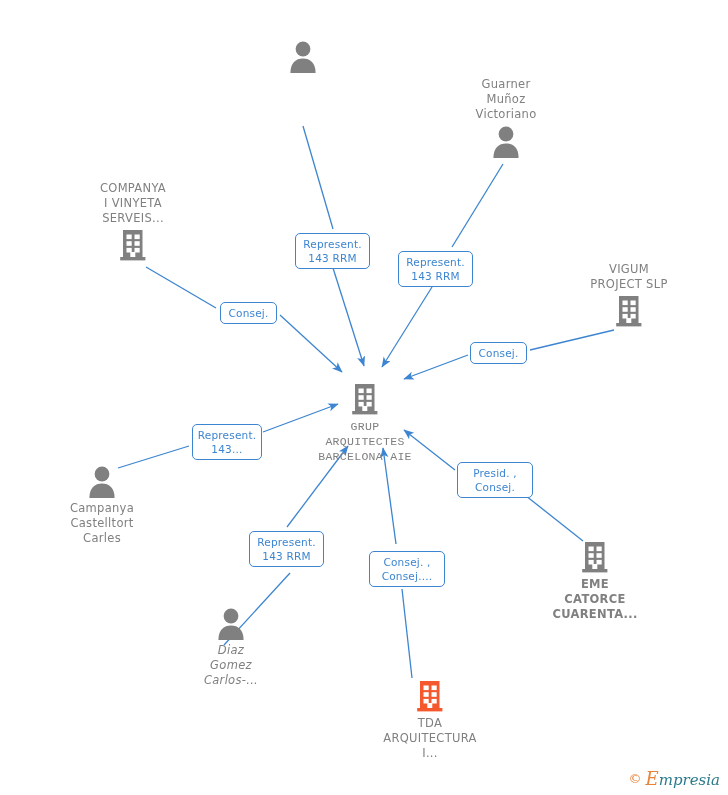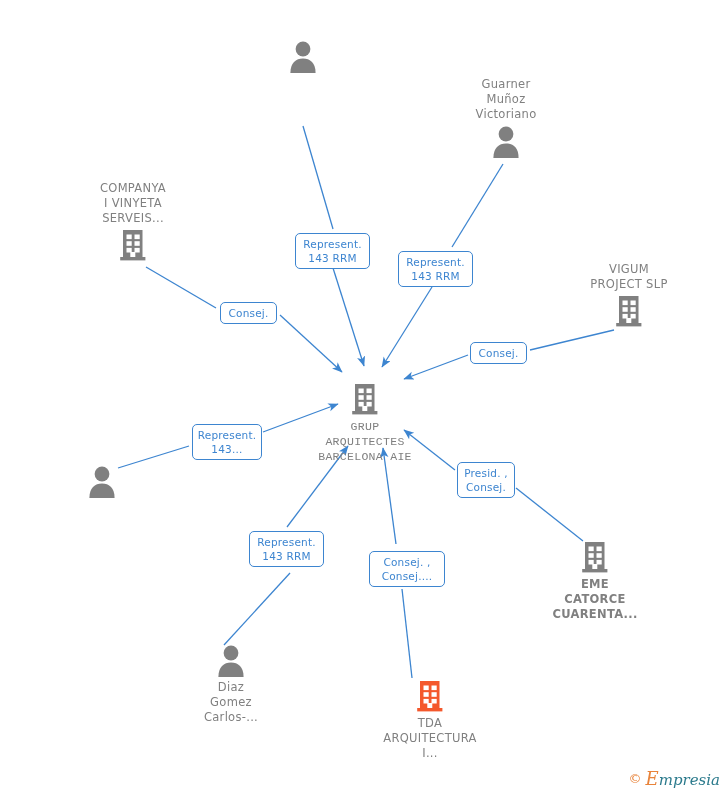--- a/index.html
+++ b/index.html
@@ -180,38 +180,41 @@
           </svg></span>
         <span class="label">GRUP
 ARQUITECTES
 BARCELONA AIE</span>
       </div>
       <div class="node" style="left: 102px; top: 464px;">
         <span class="icon-wrap"><svg width="30" height="34" viewBox="0 0 30 34" xmlns="http://www.w3.org/2000/svg">
             <circle cx="15" cy="10" r="7.4" fill="#808080"></circle>
             <path d="M2.4,34 C2.4,23.6 7.8,19.4 15,19.4 C22.2,19.4 27.6,23.6 27.6,34 Z" fill="#808080"></path>
           </svg></span>
+        <span class="label">Campanya
+Castelltort
+Carles</span>
       </div>
       <div class="node" style="left: 595px; top: 540px; font-weight: bold;">
         <span class="icon-wrap"><svg width="30" height="34" viewBox="0 0 30 34" xmlns="http://www.w3.org/2000/svg">
             <rect x="5" y="2" width="19.5" height="27" fill="#808080"></rect>
             <rect x="8.5" y="6.5" width="5.2" height="4.6" fill="#ffffff"></rect>
             <rect x="16.5" y="6.5" width="5.2" height="4.6" fill="#ffffff"></rect>
             <rect x="8.5" y="13.2" width="5.2" height="4.6" fill="#ffffff"></rect>
             <rect x="16.5" y="13.2" width="5.2" height="4.6" fill="#ffffff"></rect>
             <rect x="8.5" y="19.9" width="5.2" height="4.6" fill="#ffffff"></rect>
             <rect x="16.5" y="19.9" width="5.2" height="4.6" fill="#ffffff"></rect>
             <rect x="12.3" y="24" width="5" height="5" fill="#ffffff"></rect>
             <rect x="2.2" y="29" width="25.2" height="3.4" fill="#808080"></rect>
           </svg></span>
         <span class="label">EME
 CATORCE
 CUARENTA...</span>
       </div>
-      <div class="node" style="left: 231px; top: 643px;">
+      <div class="node" style="left: 231px; top: 606px; font-style: italic;">
         <span class="icon-wrap"><svg width="30" height="34" viewBox="0 0 30 34" xmlns="http://www.w3.org/2000/svg">
             <circle cx="15" cy="10" r="7.4" fill="#808080"></circle>
             <path d="M2.4,34 C2.4,23.6 7.8,19.4 15,19.4 C22.2,19.4 27.6,23.6 27.6,34 Z" fill="#808080"></path>
           </svg></span>
         <span class="label">Diaz
 Gomez
 Carlos-...</span>
       </div>
       <div class="node" style="left: 430px; top: 679px;">
         <span class="icon-wrap"><svg width="30" height="34" viewBox="0 0 30 34" xmlns="http://www.w3.org/2000/svg">
@@ -232,21 +235,21 @@
     </div>
   <div id="edge-label-layer">
       <div class="edge-label" style="left: 295px; top: 233px; width: 75px;">Represent.
 143 RRM</div>
       <div class="edge-label" style="left: 398px; top: 251px; width: 75px;">Represent.
 143 RRM</div>
       <div class="edge-label" style="left: 220px; top: 302px; width: 57px;">Consej.</div>
       <div class="edge-label" style="left: 470px; top: 342px; width: 57px;">Consej.</div>
       <div class="edge-label" style="left: 192px; top: 424px; width: 70px;">Represent.
 143...</div>
-      <div class="edge-label" style="left: 457px; top: 462px; width: 58px;">Presid. ,
+      <div class="edge-label" style="left: 457px; top: 462px; width: 76px;">Presid. ,
 Consej.</div>
       <div class="edge-label" style="left: 249px; top: 531px; width: 75px;">Represent.
 143 RRM</div>
       <div class="edge-label" style="left: 369px; top: 551px; width: 76px;">Consej. ,
 Consej....</div>
     </div>
 
   <div class="watermark">
     <span class="c-mark">©</span>
     <span class="brand"><span class="cap">E</span><span>mpresia</span></span>

